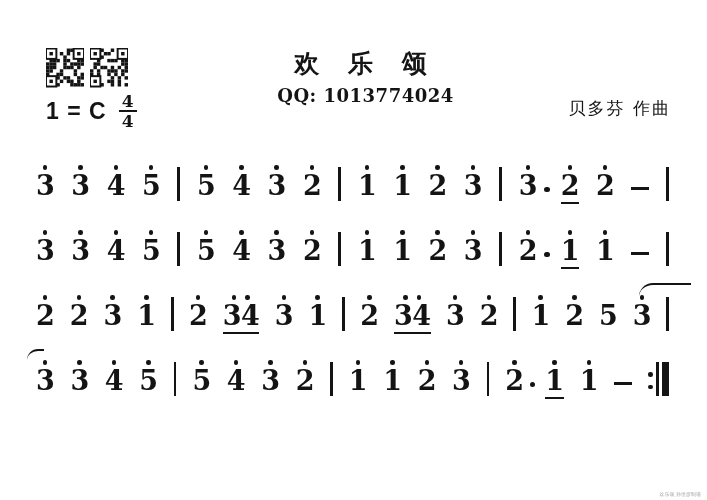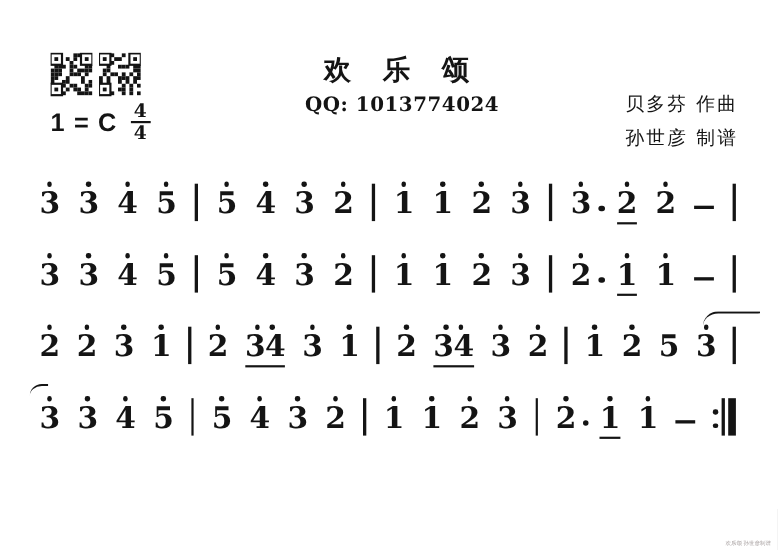--- a/index.html
+++ b/index.html
@@ -18,21 +18,21 @@
   .frac .den{padding-top:1px;}
   .tempo{font-family:"Liberation Sans", sans-serif;font-size:20px;margin-top:1px;letter-spacing:1px;}
   .tempo .glyph{font-size:22px;}
 
   
   #title-block{position:absolute;left:0;right:0;top:44px;text-align:center;padding-left:24px;}
   #song-title{font-size:25px;font-weight:bold;letter-spacing:10px;line-height:40px;}
   #qq-line{font-size:18px;font-weight:bold;margin-top:1px;letter-spacing:0.5px;}
 
   
-  #credit-block{position:absolute;right:36px;top:80px;text-align:center;
+  #credit-block{position:absolute;right:36px;top:93px;text-align:center;
                 font-size:17px;line-height:31px;letter-spacing:2px;}
 
   
   .score-line{position:absolute;left:30px;right:32px;height:47px;
               display:flex;justify-content:space-between;align-items:flex-end;padding:0 6px;}
   .tok{display:inline-flex;flex-direction:column;align-items:center;position:relative;}
   .octdots{height:9px;display:flex;align-items:flex-end;justify-content:center;gap:9px;}
   .dot-up{width:4.5px;height:4.5px;border-radius:50%;background:#141414;margin-bottom:2.5px;}
   .digit{font-weight:bold;font-size:27px;line-height:28px;letter-spacing:-0.5px;}
   .ulrow{height:6px;width:100%;display:flex;justify-content:center;}
@@ -181,21 +181,20 @@
     </div>
   </div>
 
   <div id="title-block">
     <div id="song-title">欢 乐 颂</div>
     <div id="qq-line">QQ: 1013774024</div>
   </div>
 
   <div id="credit-block">
     <div>贝多芬 作曲</div>
-    <div>孙世彦 制谱</div>
   </div>
 
   <div class="score-line" style="top:159px">
       <span class="tok">
         <span class="octdots">
           <span class="dot-up"></span>
         </span>
         <span class="digit">3</span>
         <span class="ulrow"></span>
       </span>

